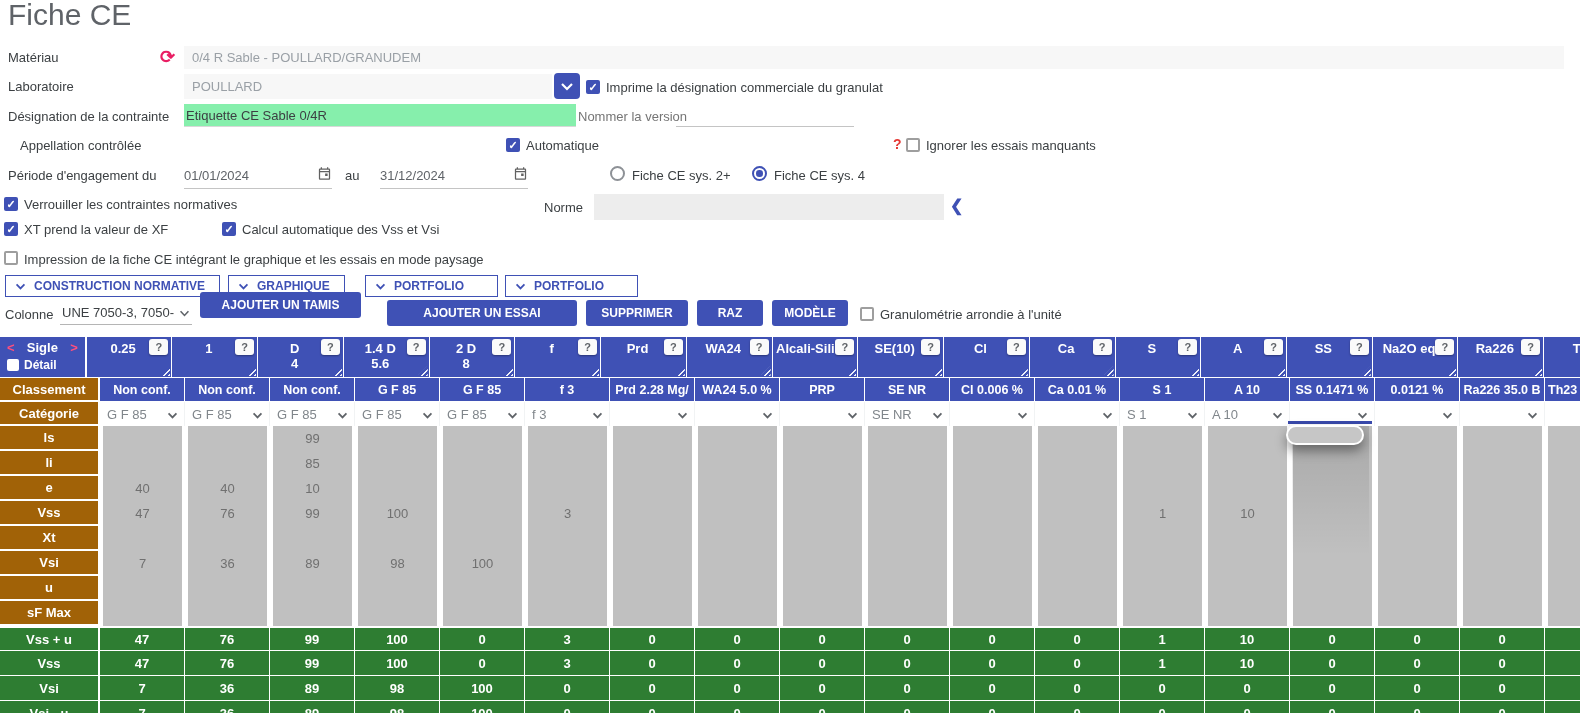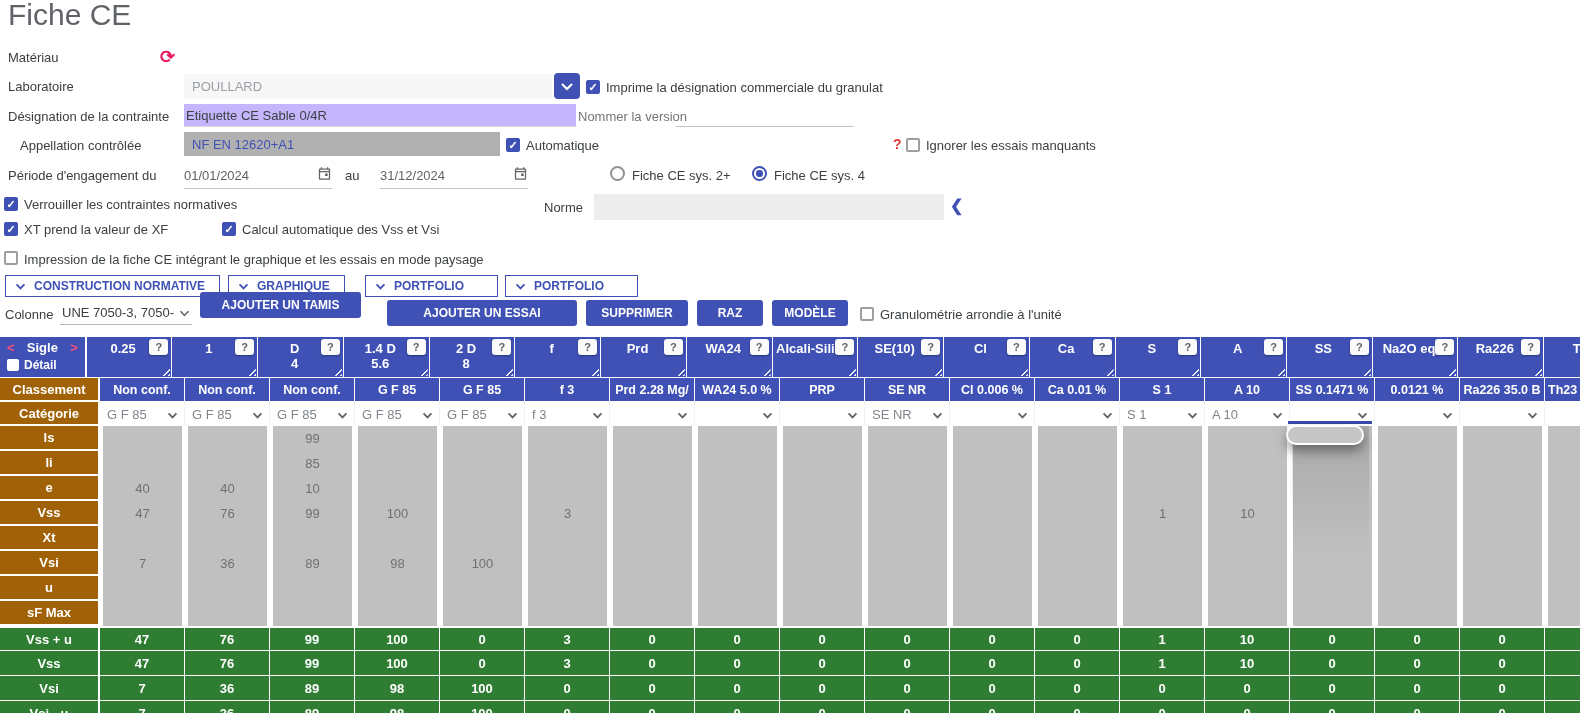--- a/index.html
+++ b/index.html
@@ -6,21 +6,21 @@
   #app{position:relative;width:1580px;height:713px;overflow:hidden;background:#fff;
        font-family:"Liberation Sans",sans-serif;color:#3c4043;}
   .title{position:absolute;left:8px;top:-2px;font-size:30px;color:#5f6368;}
   .flabel{position:absolute;font-size:13px;color:#3c4043;white-space:nowrap;}
   .graylbl{color:#757575;}
   .sync{position:absolute;font-size:18px;font-weight:bold;color:#e91e63;cursor:pointer;line-height:18px;}
   input{font-family:inherit;outline:none;}
   input::placeholder{color:#9aa0a6;}
   .gfield{position:absolute;height:23px;background:#f7f7f7;border:none;color:#9aa0a6;font-size:13px;
           padding:0 8px;box-sizing:border-box;}
-  .wfield{position:absolute;height:23px;background:#c4b5fd;border:none;border-bottom:1px solid #d8d8d8;
+  .wfield{position:absolute;height:23px;background:#86efac;border:none;border-bottom:1px solid #d8d8d8;
           color:#3c4043;font-size:13px;padding:0 2px;box-sizing:border-box;}
   .ufield{position:absolute;height:22px;background:transparent;border:none;border-bottom:1px solid #c4c4c4;
           font-size:13px;padding:0 2px;box-sizing:border-box;}
   .selfield{position:absolute;height:24px;background:#b1b1b1;border:none;color:#3f51b5;font-size:13px;
             padding:0 8px;box-sizing:border-box;}
   .efield{position:absolute;height:24px;background:#ededed;border:none;color:#9aa0a6;font-size:13px;
           padding:0 8px;box-sizing:border-box;}
   .cb{position:absolute;width:14px;height:14px;border-radius:2px;box-sizing:border-box;cursor:pointer;}
   .cb.on{background:#3f51b5;}
   .cb.on::after{content:"✓";color:#fff;font-size:11px;font-weight:bold;display:block;text-align:center;line-height:14px;}
@@ -83,38 +83,38 @@
   .focusshade{position:absolute;background:linear-gradient(180deg,rgba(0,0,0,.12),rgba(0,0,0,0));pointer-events:none;}
 </style>
 </head>
 <body>
 
 <div id="app">
   <div class="title">Fiche CE</div>
 
   <span class="flabel" style="left:8px;top:50px">Matériau</span>
   <span class="sync" style="left:160px;top:48px">⟳</span>
+  <input class="gfield" style="left: 184px; top: 46px; width: 1380px;" value="0/4 R Sable - POULLARD/GRANUDEM">
 
   <span class="flabel" style="left:8px;top:79px">Laboratoire</span>
   <input class="gfield" style="left: 184px; top: 74px; width: 368px; height: 25px;" value="POULLARD">
   <button class="ddbtn" style="left:554px;top:73px">
     <span><svg width="14" height="9" viewBox="0 0 14 9">
           <path d="M2 2 L7 7 L12 2" fill="none" stroke="#fff" stroke-width="2.2"></path>
         </svg></span>
   </button>
   <span class="cb on" style="left:586px;top:80px"></span>
   <span class="cblabel" style="left:606px;top:80px">Imprime la désignation commerciale du granulat</span>
 
   <span class="flabel" style="left:8px;top:109px">Désignation de la contrainte</span>
   <input class="wfield" style="left: 184px; top: 104px; width: 392px;" value="Etiquette CE Sable 0/4R">
   <span class="flabel graylbl" style="left:578px;top:109px">Nommer la version</span>
   <input class="ufield" style="left: 676px; top: 105px; width: 178px;" value="">
 
   <span class="flabel" style="left:20px;top:138px">Appellation contrôlée</span>
-  <input class="selfield" style="left: 184px; top: 132px; width: 316px;" value="NF EN 12620+A1">
   <span class="cb on" style="left:506px;top:138px"></span>
   <span class="cblabel" style="left:526px;top:138px">Automatique</span>
   <span class="qred" style="left:893px;top:136px">?</span>
   <span class="cb off" style="left:906px;top:138px"></span>
   <span class="cblabel graylbl" style="left:926px;top:138px">Ignorer les essais manquants</span>
 
   <span class="flabel" style="left:8px;top:168px">Période d'engagement du</span>
   <div class="datebox" style="left:184px;top:163px;width:148px">
     <input value="01/01/2024" style="">
     <span><svg width="15" height="15" viewBox="0 0 24 24">

